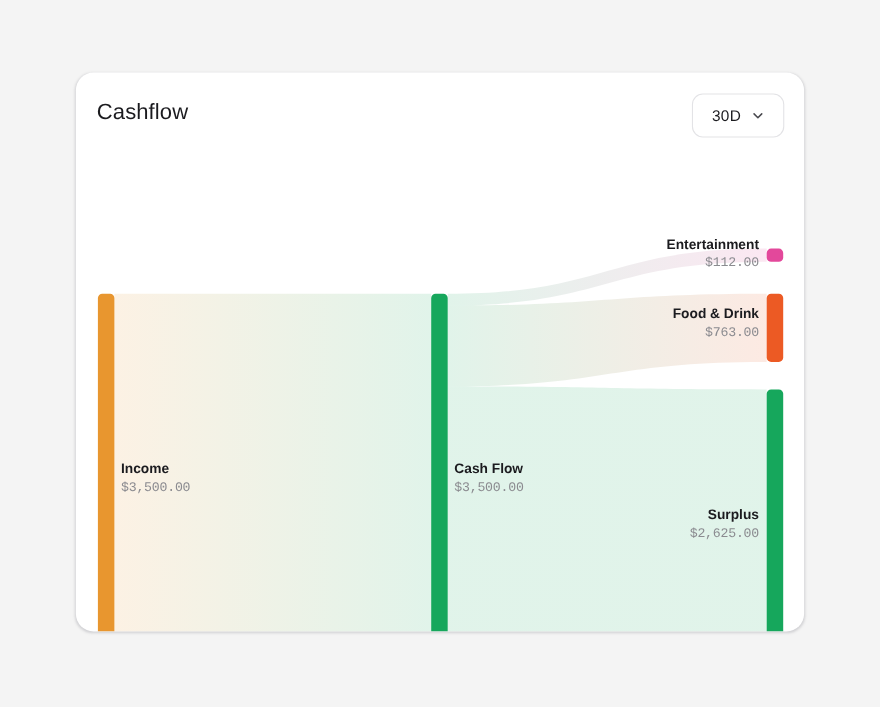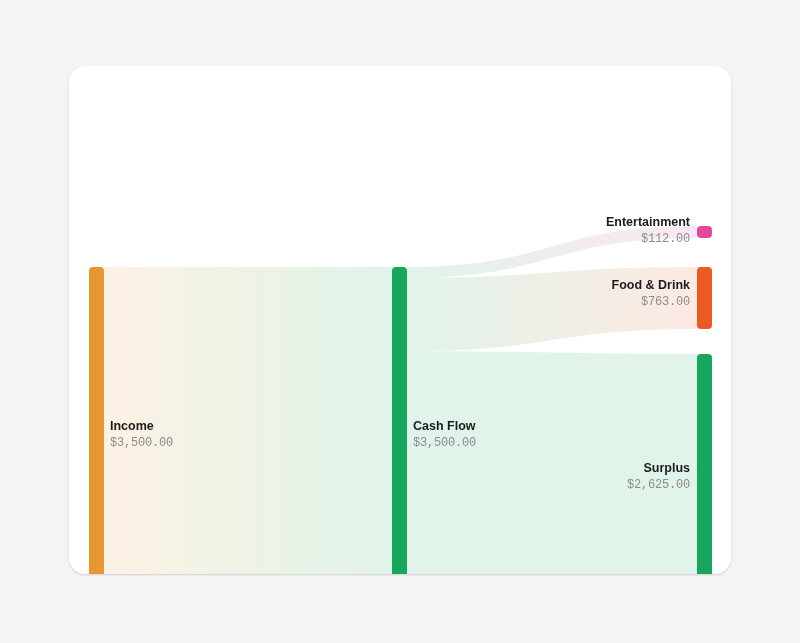--- a/index.html
+++ b/index.html
@@ -98,20 +98,32 @@
     font-weight: 400;
     fill: #8b8b90;
     letter-spacing: -0.2px;
   }
 </style>
 </head>
 <body>
 
 <div id="card">
 
+  <div id="card-header">
+    <div id="card-title">Cashflow</div>
+
+    <div id="range-select">
+      <span id="range-select-value">30D</span>
+      <span>
+        <svg class="chev" viewBox="0 0 12 12" fill="none" aria-hidden="true">
+          <path d="M2.5 4.5 L6 8 L9.5 4.5" stroke="#4a4a4f" stroke-width="1.4" stroke-linecap="round" stroke-linejoin="round"></path>
+        </svg>
+      </span>
+    </div>
+  </div>
 
   <div id="sankey-wrap">
     <svg id="sankey-svg" viewBox="0 0 662 432" xmlns="http://www.w3.org/2000/svg">
       <defs id="sankey-defs">
           <linearGradient id="lg0" x1="0%" x2="100%" y1="0%" y2="0%">
             <stop offset="0%" stop-color="#e8962f" stop-opacity="0.13"></stop>
             <stop offset="100%" stop-color="#16a75c" stop-opacity="0.13"></stop>
           </linearGradient>
           <linearGradient id="lg1" x1="0%" x2="100%" y1="0%" y2="0%">
             <stop offset="0%" stop-color="#16a75c" stop-opacity="0.13"></stop>

